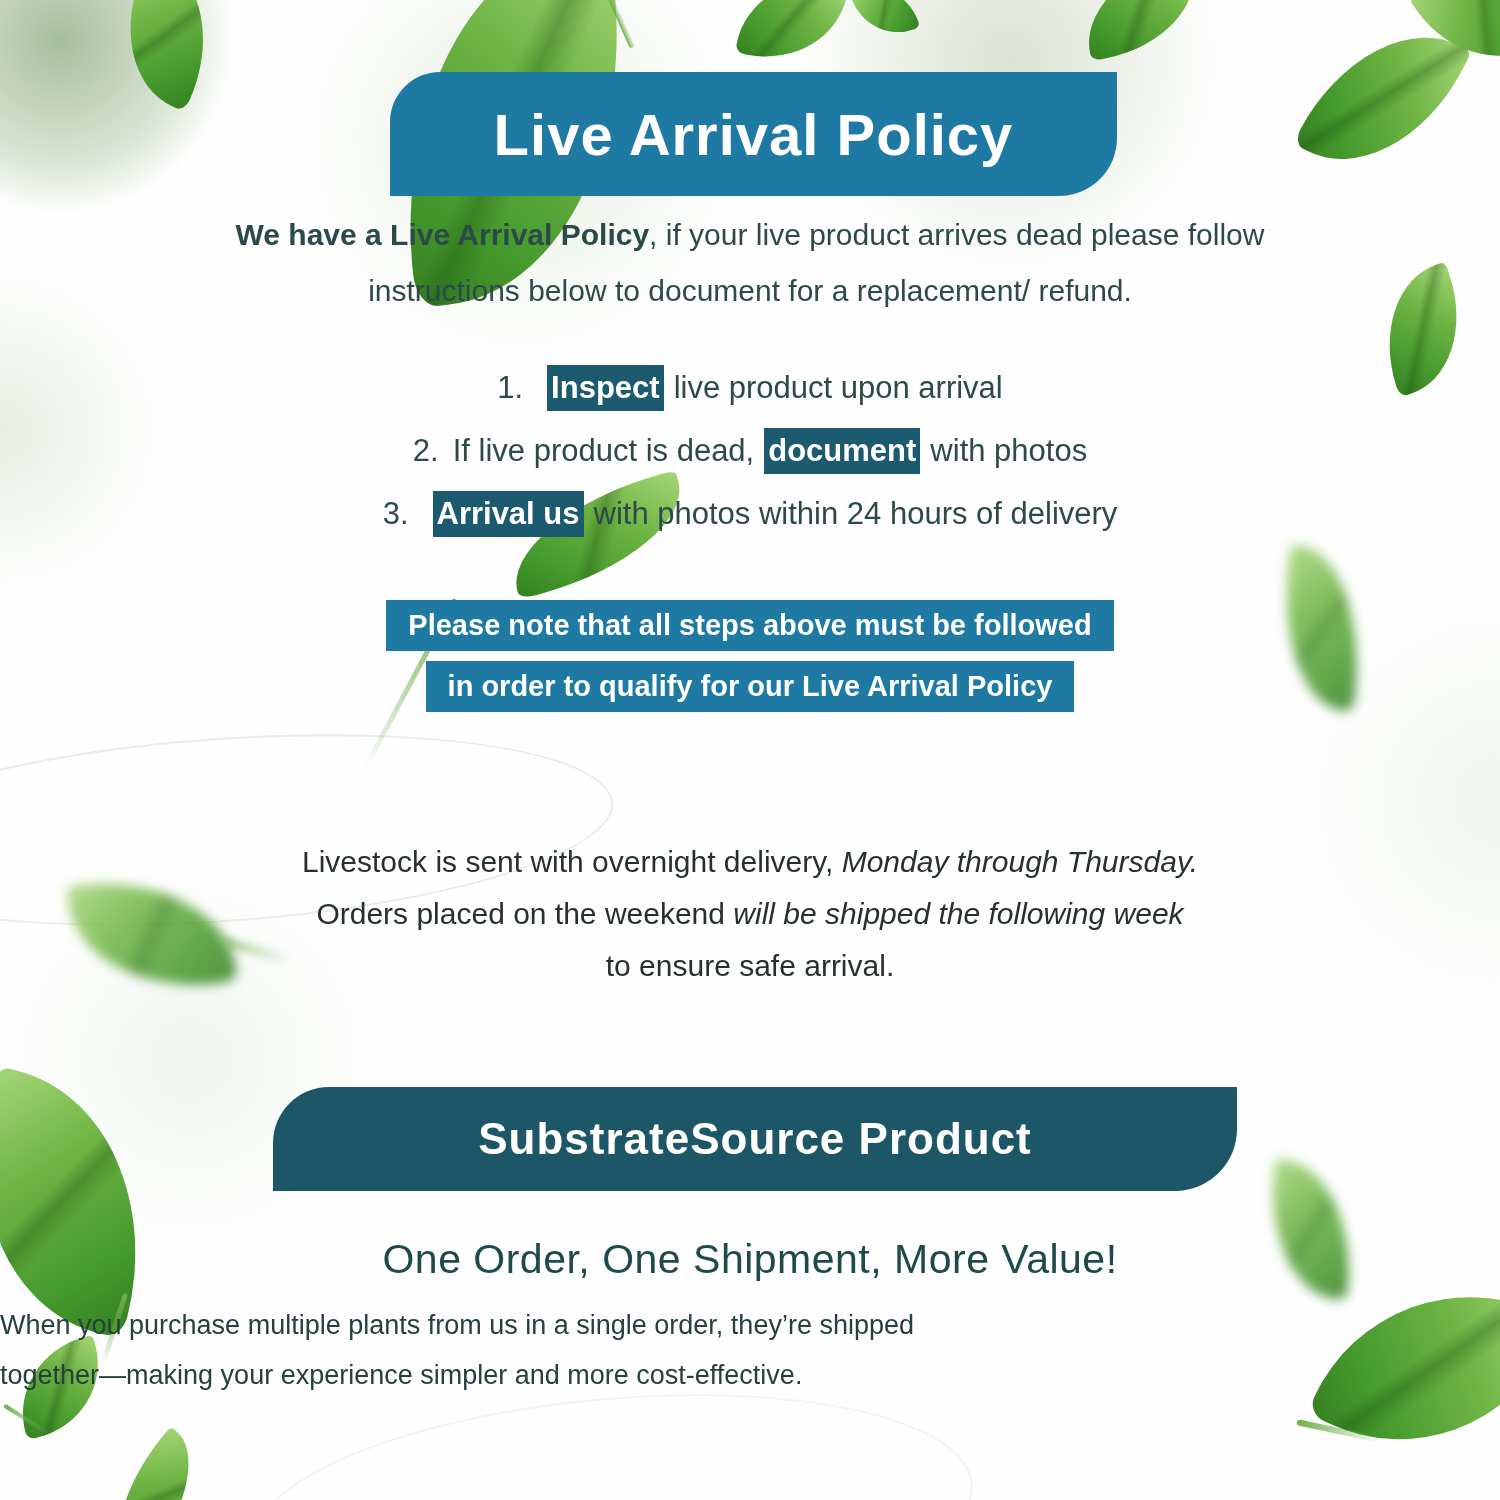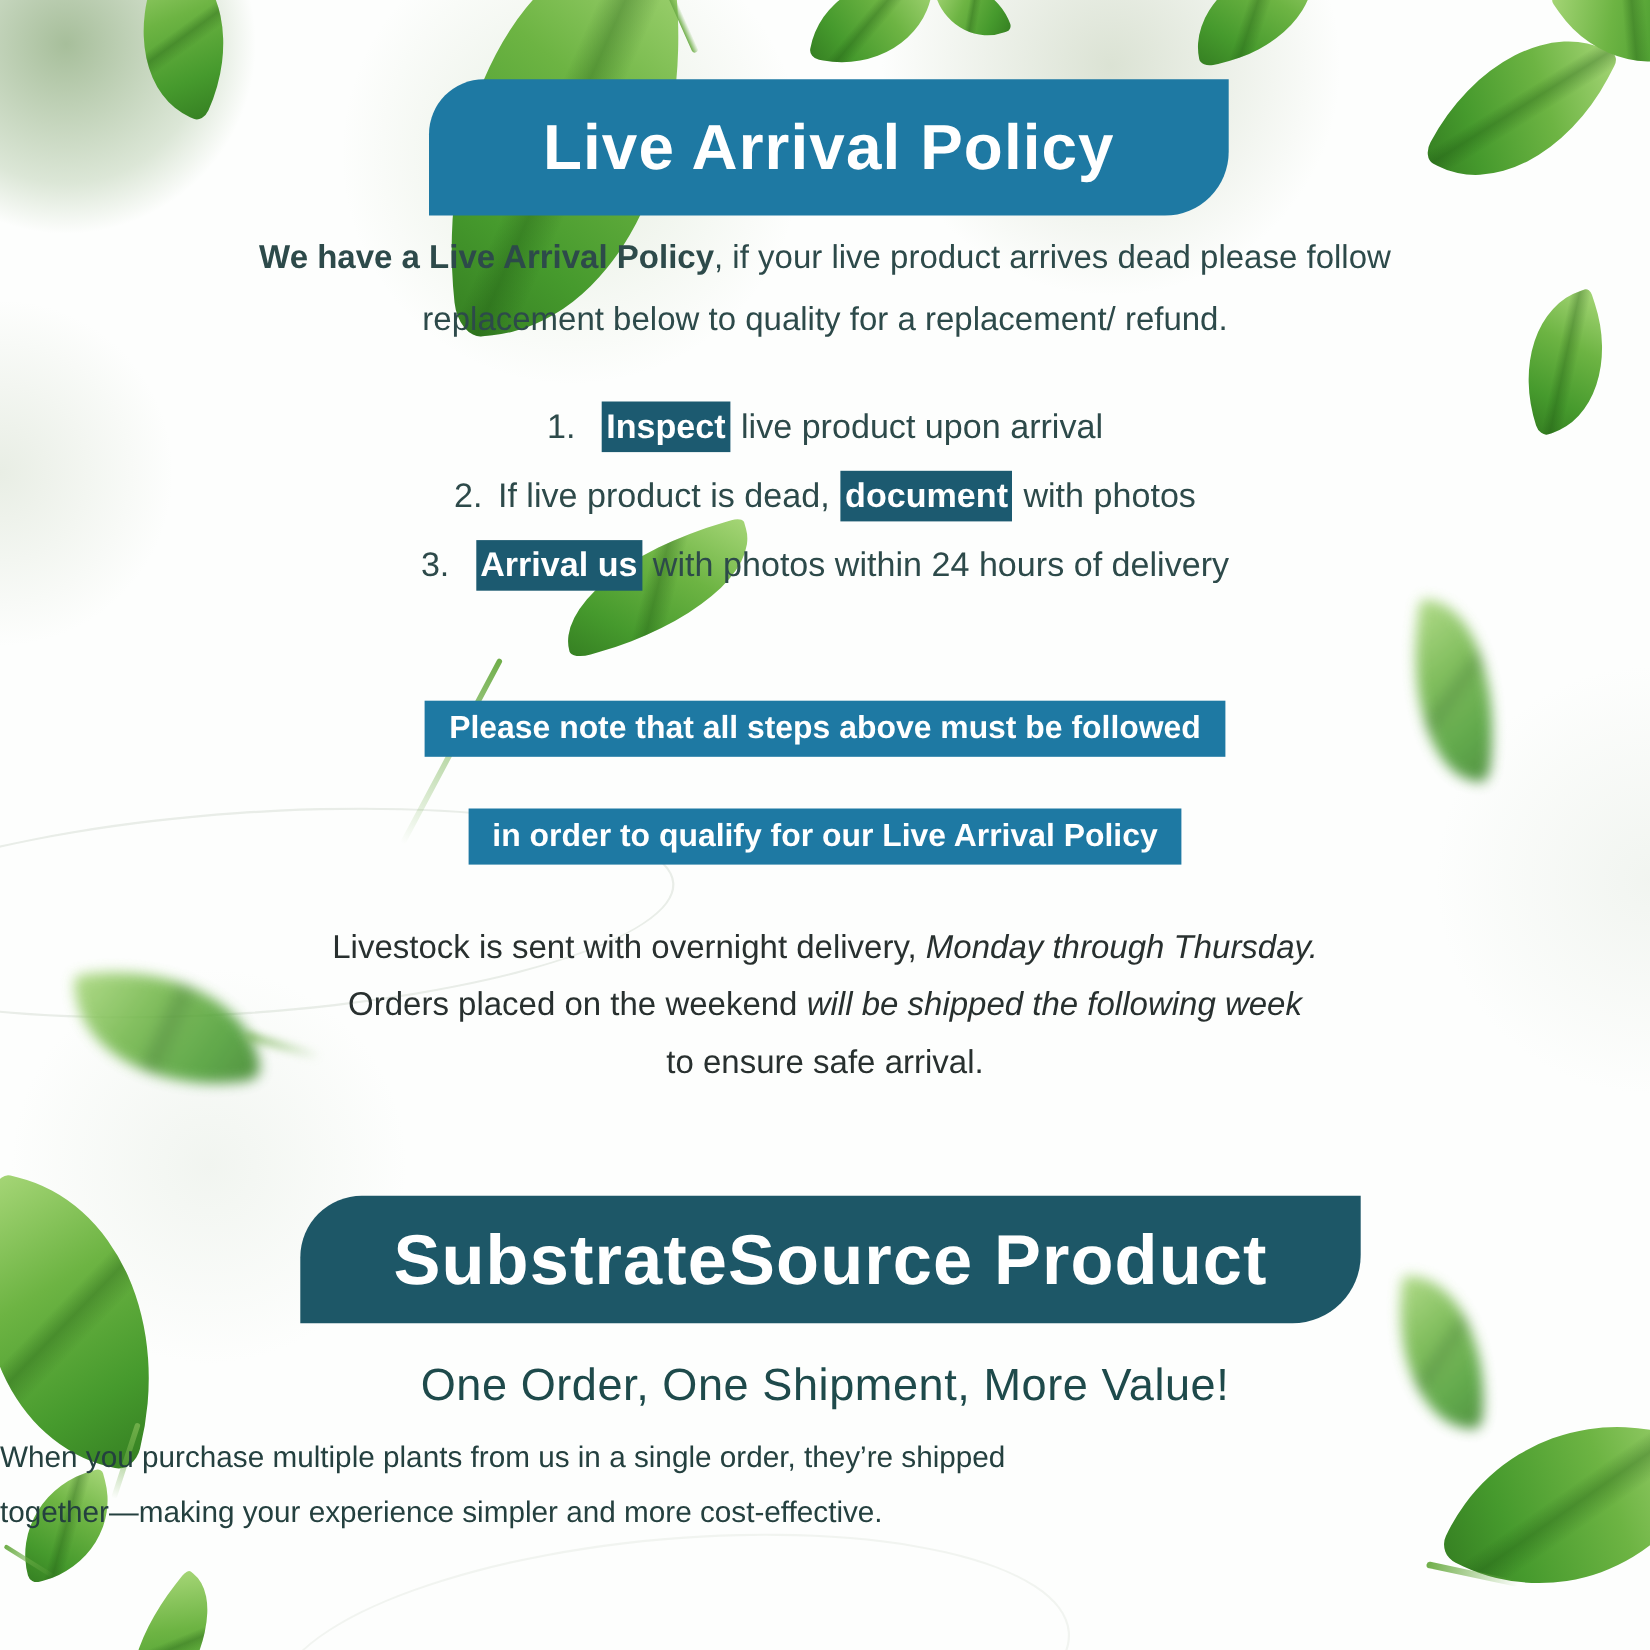--- a/index.html
+++ b/index.html
@@ -32,35 +32,35 @@
     position:absolute;background:linear-gradient(90deg,#6fae49,rgba(130,190,100,0));
     border-radius:4px;
   }
   .ring{position:absolute;border:2px solid rgba(196,206,193,0.35);border-radius:50%;}
   
   .banner{
     position:absolute;display:flex;align-items:center;justify-content:center;
     color:#ffffff;font-weight:700;letter-spacing:1px;
   }
   .banner.primary{left:390px;top:72px;width:727px;height:124px;background:#1e79a3;border-radius:50px 0 58px 0;font-size:58px;}
-  .banner.product{left:273px;top:1087px;width:964px;height:116px;background:#1d5767;border-radius:56px 0 62px 0;font-size:64px;}
+  .banner.product{left:273px;top:1087px;width:964px;height:104px;background:#1d5767;border-radius:56px 0 62px 0;font-size:44px;}
   
   .intro{position:absolute;left:0;top:207px;width:1500px;text-align:center;font-size:30px;line-height:56px;color:#2d4a4a;}
   .intro b{font-weight:700;}
   
   .steps{position:absolute;left:0;top:365px;width:1500px;display:flex;flex-direction:column;align-items:center;gap:17px;font-size:31px;color:#2d4a4a;}
   .step{display:flex;align-items:center;}
   .step .num{margin-right:14px;}
   .hl{
     background:#1c5a70;color:#ffffff;font-weight:700;
     padding:5px 4px;margin:0 10px;display:inline-block;
   }
   
   .note{position:absolute;left:0;top:600px;width:1500px;display:flex;flex-direction:column;align-items:center;gap:10px;}
-  .note-line{background:#1e79a3;color:#ffffff;font-weight:700;font-size:29px;padding:9px 22px;margin-top:37px;}
+  .note-line{background:#1e79a3;color:#ffffff;font-weight:700;font-size:29px;padding:9px 22px;}
   
   .shipping{position:absolute;left:0;top:836px;width:1500px;text-align:center;font-size:30px;line-height:52px;color:#28302f;}
   .shipping i{font-style:italic;}
   
   .value-heading{position:absolute;left:0;top:1236px;width:1500px;text-align:center;font-size:41px;font-weight:400;color:#1e4a4b;letter-spacing:.5px;}
   .value-body{position:absolute;left:0;top:1300px;width:1500px;text-align:left;font-size:27px;line-height:50px;color:#24403f;}
 </style>
 </head>
 <body>
 
@@ -91,21 +91,21 @@
   <div class="leaf blurred" style="left:1270px;top:1162px;width:82px;height:135px;transform:rotate(4deg);"></div>
   <div class="leaf alt" style="left:1338px;top:1272px;width:190px;height:190px;transform:rotate(25deg);"></div>
   <div class="stem" style="left:1296px;top:1428px;width:85px;height:6px;transform:rotate(12deg);"></div>
 
   <div class="banner primary">
     <span>Live Arrival Policy</span>
   </div>
 
   <div class="intro">
     <div><b>We have a Live Arrival Policy</b><span>, if your live product arrives dead please follow</span></div>
-    <div>replacement below to quality for a replacement/ refund.</div>
+    <div>instructions below to document for a replacement/ refund.</div>
   </div>
 
   <div class="steps">
     <div class="step">
       <span class="num">1.</span>
       <span class="hl">Inspect</span>
       <span>live product upon arrival</span>
     </div>
     <div class="step">
       <span class="num">2.</span>

